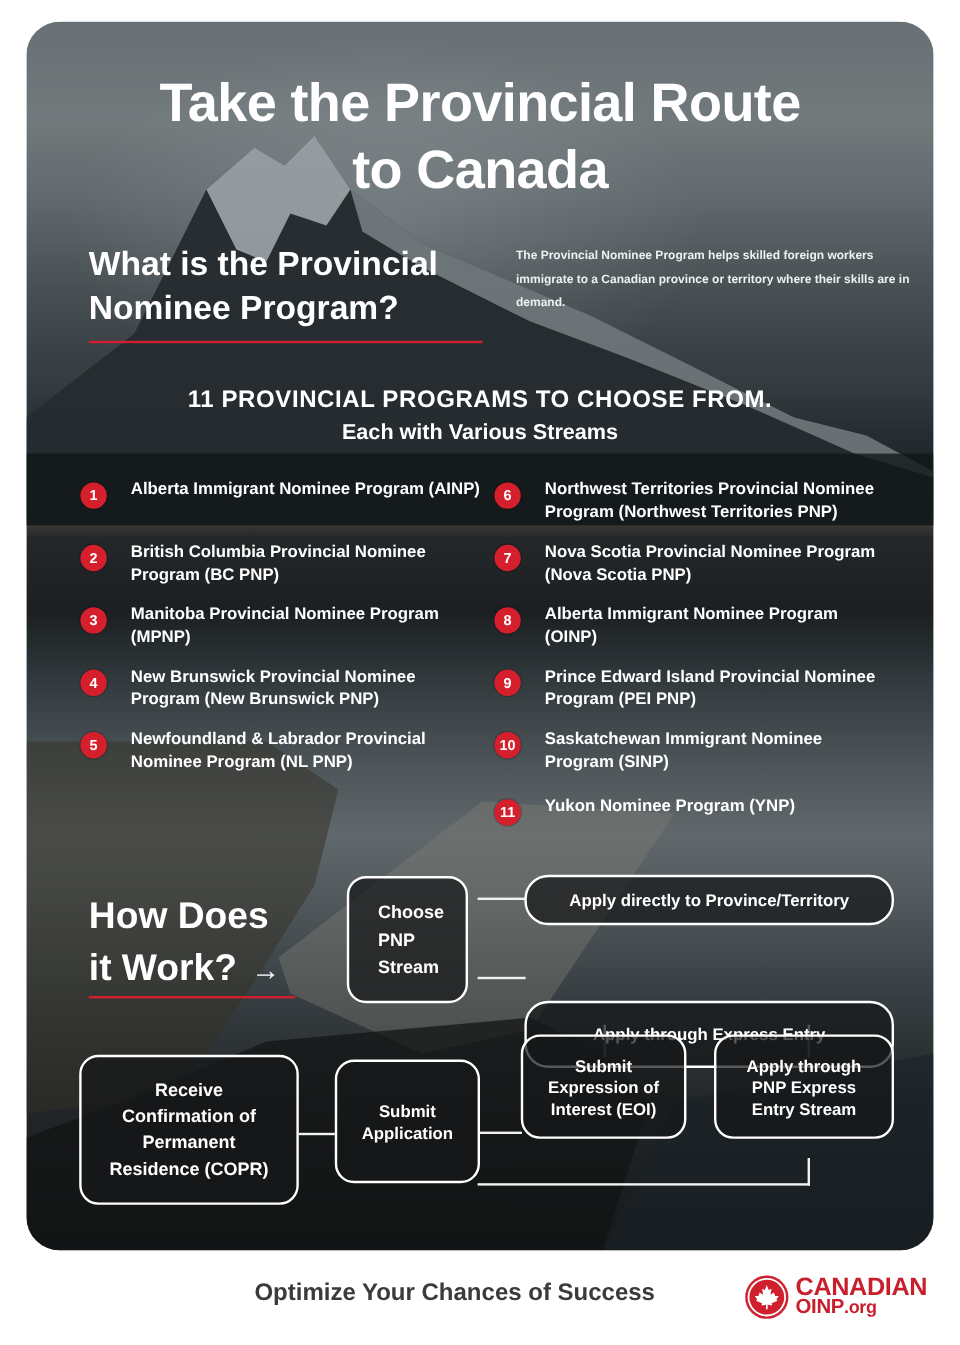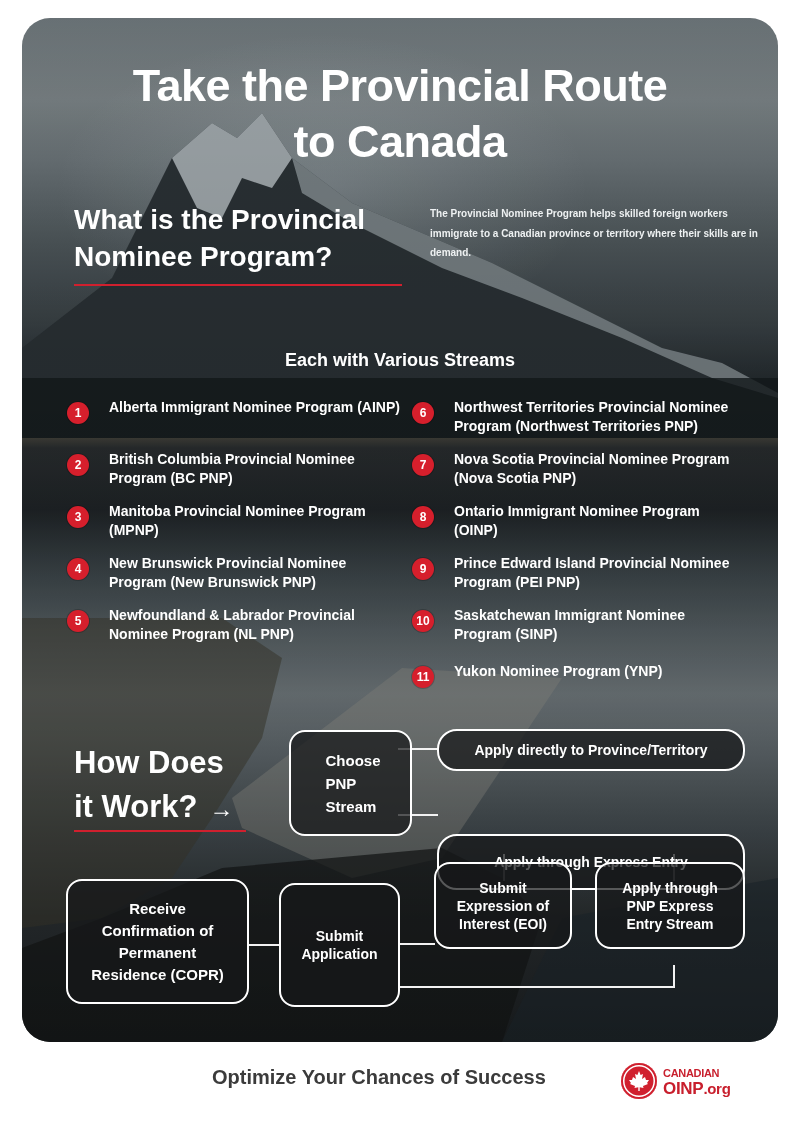--- a/index.html
+++ b/index.html
@@ -74,21 +74,21 @@
   .footer-text {
     position: absolute; left: 212px; top: 1066px; font-size: 20px; font-weight: 700; color: #3b3b3b;
   }
   .logo { position: absolute; left: 621px; top: 1063px; display: flex; align-items: center; }
   .logo-circle {
     width: 36px; height: 36px; border-radius: 50%; background: #d0202e;
     display: flex; align-items: center; justify-content: center;
     box-shadow: inset 0 0 0 2px #d0202e, inset 0 0 0 3.5px #ffffff;
   }
   .logo-text { margin-left: 6px; color: #c81f2d; font-weight: 700; line-height: 16px; }
-  .logo-line1 { font-size: 11px; letter-spacing: -0.3px; }
+  .logo-line1 { font-size: 21px; letter-spacing: -0.3px; }
   .logo-line2 { font-size: 17px; letter-spacing: -0.3px; }
   .logo-line2 .org { font-size: 15px; }
 </style>
 </head>
 <body>
 
 <div class="card">
   <svg class="mountain" viewBox="0 0 756 420" preserveAspectRatio="none">
     <polygon points="0,420 0,330 90,260 150,140 190,105 215,120 240,95 270,140 330,185 400,215 470,245 560,290 640,330 700,345 756,375 756,420" fill="#2b3236"></polygon>
     <polygon points="150,140 190,105 215,120 240,95 270,140 250,170 220,160 200,200 175,190" fill="#c9d2d6" opacity="0.75"></polygon>
@@ -108,20 +108,21 @@
     <div>to Canada</div>
   </div>
 
   <div class="pnp-q">
     <div>What is the Provincial</div>
     <div>Nominee Program?</div>
   </div>
   <div class="red-line" style="left:52px; top:266px; width:328px;"></div>
   <div class="pnp-desc">The Provincial Nominee Program helps skilled foreign workers immigrate to a Canadian province or territory where their skills are in demand.</div>
 
+  <div class="programs-heading">11 PROVINCIAL PROGRAMS TO CHOOSE FROM.</div>
   <div class="programs-sub">Each with Various Streams</div>
 
   <div class="prog" style="left:45px; top:380px;">
     <span class="badge">1</span>
     <span class="prog-text">Alberta Immigrant Nominee Program (AINP)</span>
   </div>
   <div class="prog" style="left:45px; top:432px;">
     <span class="badge">2</span>
     <span class="prog-text">British Columbia Provincial Nominee Program (BC PNP)</span>
   </div>
@@ -141,21 +142,21 @@
   <div class="prog" style="left:390px; top:380px;">
     <span class="badge">6</span>
     <span class="prog-text">Northwest Territories Provincial Nominee Program (Northwest Territories PNP)</span>
   </div>
   <div class="prog" style="left:390px; top:432px;">
     <span class="badge">7</span>
     <span class="prog-text">Nova Scotia Provincial Nominee Program (Nova Scotia PNP)</span>
   </div>
   <div class="prog" style="left:390px; top:484px;">
     <span class="badge">8</span>
-    <span class="prog-text" style="width:280px;">Ontario Immigrant Nominee Program (OINP)</span>
+    <span class="prog-text" style="width:280px;">Alberta Immigrant Nominee Program (OINP)</span>
   </div>
   <div class="prog" style="left:390px; top:536px;">
     <span class="badge">9</span>
     <span class="prog-text">Prince Edward Island Provincial Nominee Program (PEI PNP)</span>
   </div>
   <div class="prog" style="left:390px; top:588px;">
     <span class="badge">10</span>
     <span class="prog-text" style="width:270px;">Saskatchewan Immigrant Nominee Program (SINP)</span>
   </div>
   <div class="prog" style="left:390px; top:644px;">
@@ -171,36 +172,36 @@
 
   <div class="conn" style="left:376px; top:730px; width:40px; height:2px;"></div>
   <div class="conn" style="left:376px; top:796px; width:40px; height:2px;"></div>
   <div class="conn" style="left:481px; top:836px; width:2px; height:27px;"></div>
   <div class="conn" style="left:651px; top:836px; width:2px; height:27px;"></div>
   <div class="conn" style="left:376px; top:925px; width:37px; height:2px;"></div>
   <div class="conn" style="left:376px; top:968px; width:277px; height:2px;"></div>
   <div class="conn" style="left:651px; top:947px; width:2px; height:23px;"></div>
   <div class="conn" style="left:227px; top:926px; width:30px; height:2px;"></div>
 
-  <div class="box rbox" style="left:267px; top:712px; width:123px; height:106px; justify-content:center; text-align:left; padding-left:24px; font-size:15px; line-height:23px;">
+  <div class="box rbox" style="left:267px; top:712px; width:101px; height:106px; justify-content:flex-end; text-align:left; padding-left:24px; font-size:15px; line-height:23px;">
     <span style="width:70px;">Choose PNP Stream</span>
   </div>
   <div class="box pill" style="left:415px; top:711px; width:308px; height:42px;align-items:center;">
     <span>Apply directly to Province/Territory</span>
   </div>
   <div class="box pill" style="left:415px; top:816px; width:308px; height:56px;">
     <span>Apply through Express Entry</span>
   </div>
   <div class="box rbox" style="left:412px; top:844px; width:138px; height:87px;">
     <span style="width:110px;">Submit Expression of Interest (EOI)</span>
   </div>
   <div class="box rbox" style="left:573px; top:844px; width:150px; height:87px;">
     <span style="width:110px;">Apply through PNP Express Entry Stream</span>
   </div>
-  <div class="box rbox" style="left:257px; top:865px; width:121px; height:124px;">
+  <div class="box rbox" style="left:257px; top:865px; width:121px; height:103px;">
     <span style="width:90px;">Submit Application</span>
   </div>
   <div class="box rbox" style="left:44px; top:861px; width:183px; height:125px; font-size:15px; line-height:22px;">
     <span style="width:150px;">Receive Confirmation of Permanent Residence (COPR)</span>
   </div>
 </div>
 
 <div class="footer-text">Optimize Your Chances of Success</div>
 
 <div class="logo">

